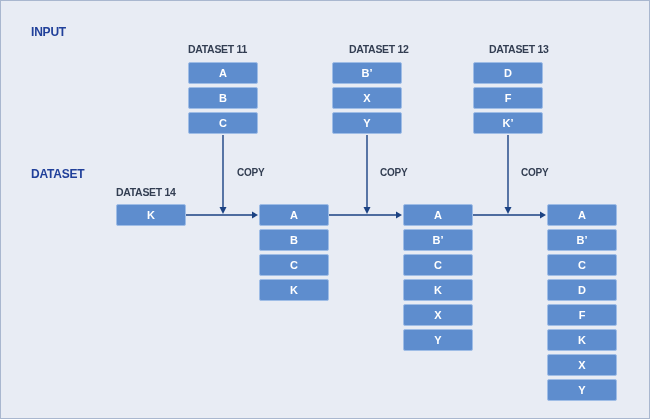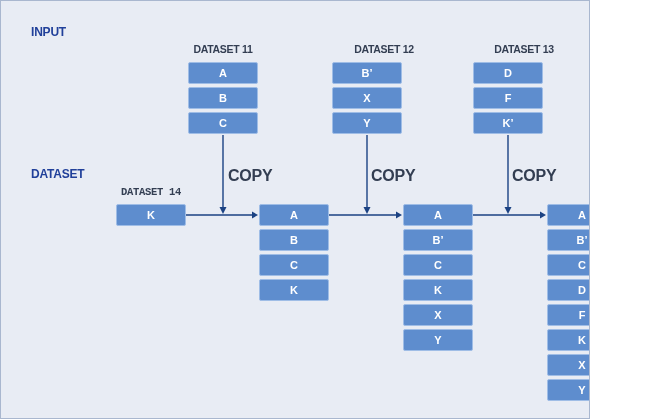--- a/index.html
+++ b/index.html
@@ -12,21 +12,21 @@
     --dataset-label-text: #333e52;
     --arrow: #1b4283;
   }
   html, body { margin: 0; padding: 0; }
   body {
     font-family: "Liberation Sans", sans-serif;
     background: #ffffff;
   }
   .frame {
     position: relative;
-    width: 590px;
+    width: 650px;
     height: 419px;
     box-sizing: border-box;
     background: var(--background);
     border: 1px solid var(--frame-border);
     overflow: hidden;
   }
   .arrow-layer {
     position: absolute;
     left: 0; top: 0;
     width: 650px; height: 419px;
@@ -44,29 +44,30 @@
     font-weight: 700;
     letter-spacing: -0.2px;
     color: var(--section-label-text);
   }
   .dataset-title {
     position: absolute;
     font-size: 10.5px;
     font-weight: 700;
     letter-spacing: -0.3px;
     color: var(--dataset-label-text);
-    text-align: center;
+    text-align: left;
     white-space: nowrap;
   }
   .copy-label {
     position: absolute;
-    font-size: 16px;
+    font-size: 10px;
     font-weight: 700;
     letter-spacing: -0.2px;
     color: var(--dataset-label-text);
+    margin-left: 9px;
   }
   .col {
     position: absolute;
     width: 70px;
     display: flex;
     flex-direction: column;
     gap: 3px;
   }
   .box {
     box-sizing: border-box;
@@ -102,21 +103,21 @@
     <polygon points="395,210.5 395,217.5 401,214"></polygon>
     <polygon points="539,210.5 539,217.5 545,214"></polygon>
   </svg>
 
   <div class="section-label" style="left:30px; top:24px;">INPUT</div>
   <div class="section-label" style="left:30px; top:166px;">DATASET</div>
 
   <div class="dataset-title" style="left:187px; top:42px; width:70px;">DATASET 11</div>
   <div class="dataset-title" style="left:348px; top:42px; width:70px;">DATASET 12</div>
   <div class="dataset-title" style="left:488px; top:42px; width:70px;">DATASET 13</div>
-  <div class="dataset-title" style="left:115px; top:185px; width:70px;font-family:Liberation Mono, monospace;">DATASET 14</div>
+  <div class="dataset-title" style="left:115px; top:185px; width:70px;">DATASET 14</div>
 
   <div class="col" style="left:187px; top:61px;">
       <div class="box">A</div>
       <div class="box">B</div>
       <div class="box">C</div>
     </div>
   <div class="col" style="left:331px; top:61px;">
       <div class="box">B’</div>
       <div class="box">X</div>
       <div class="box">Y</div>

